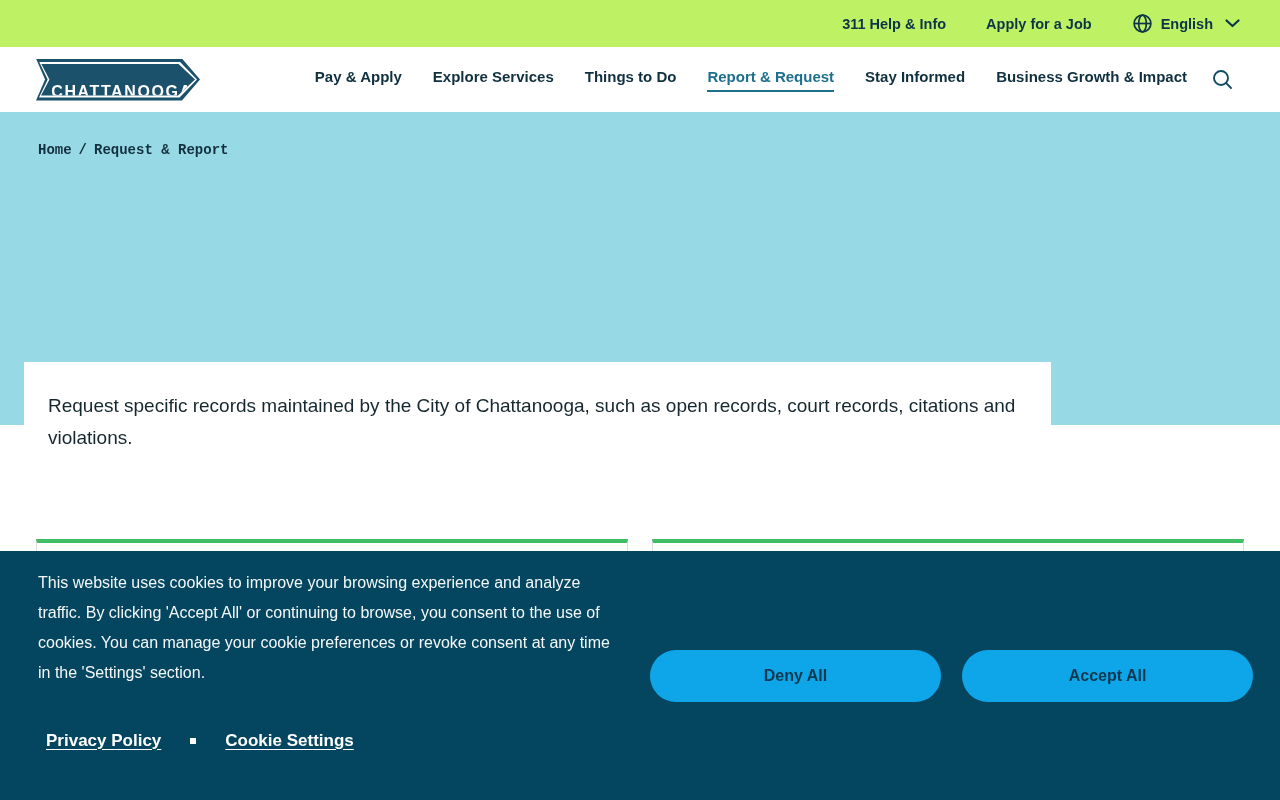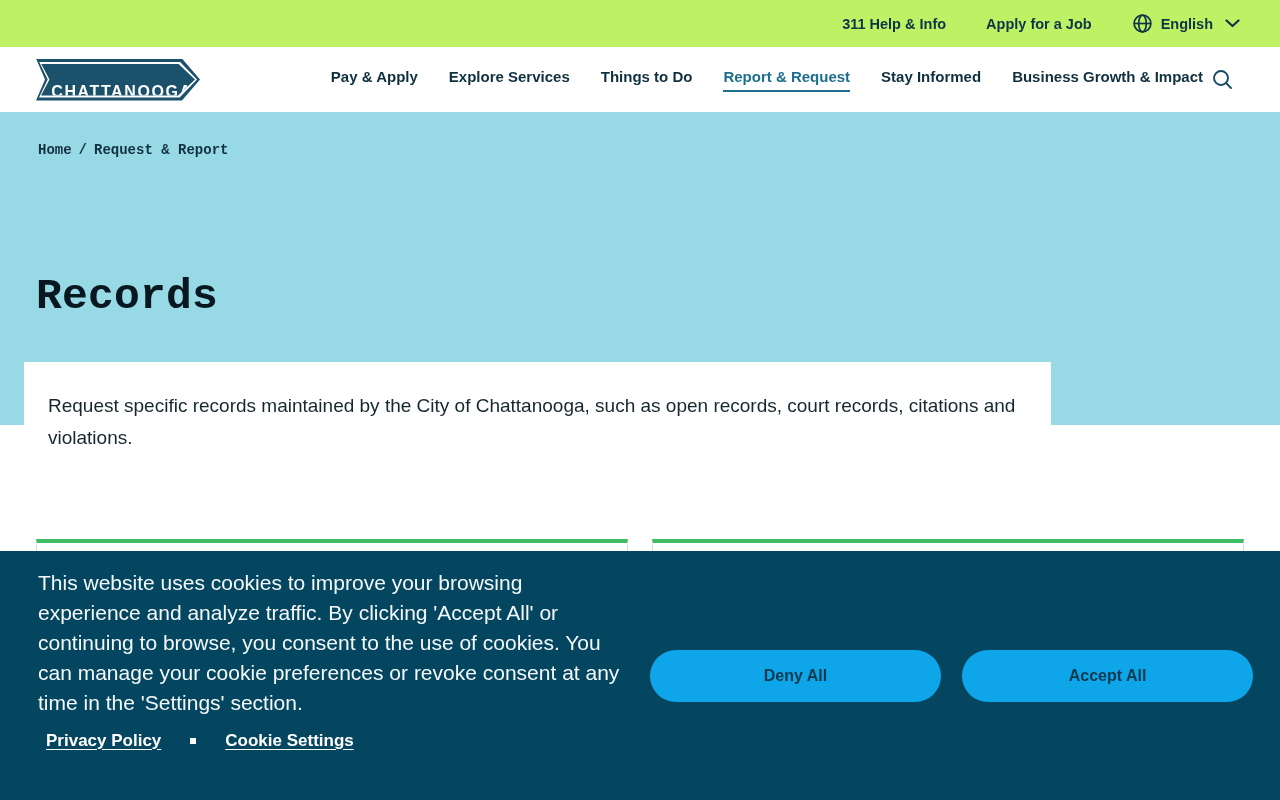--- a/index.html
+++ b/index.html
@@ -28,21 +28,21 @@
   .logo { position:relative; margin-left:36px; width:164px; height:42px; flex:0 0 auto; }
   .logo .l1, .logo .l2, .logo .l3 {
     position:absolute; clip-path:polygon(0 0, 89% 0, 100% 50%, 89% 100%, 0 100%, 5.5% 50%);
   }
   .logo .l1 { inset:0; background:#1B516B; }
   .logo .l2 { inset:3px; background:#ffffff; }
   .logo .l3 { inset:5px; background:#1B516B; display:flex; align-items:center; justify-content:center; }
   .logo .l3 span {
     color:#ffffff; font-weight:700; font-size:16px; letter-spacing:1.6px; padding-left:8px;margin-top:24px;
   }
-  .nav { display:flex; align-items:flex-start; gap:31px; margin-left:auto; margin-right:8px; }
+  .nav { display:flex; align-items:flex-start; gap:31px; margin-left:auto; margin-right:24px; }
   .nav a {
     font-size:15px; font-weight:700; color:#10303F; text-decoration:none;
     padding-bottom:5px; border-bottom:2px solid transparent; cursor:pointer;
   }
   .nav a.active { color:#1D6F8D; border-bottom-color:#1D6F8D; }
   .search-btn { margin-right:46px; cursor:pointer; display:flex; align-items:center; }
 
   
   .hero {
     position:absolute; left:0; top:112px; width:1280px; height:313px;
@@ -73,21 +73,21 @@
   }
   .card.left { left:36px; } .card.right { left:652px; }
 
   
   .cookie-banner {
     position:absolute; left:0; top:551px; width:1280px; height:249px;
     background:#04465F; z-index:10; color:#ffffff;
   }
   .cookie-text {
     position:absolute; left:38px; top:17px; width:588px;
-    font-size:21px; line-height:30px; color:#F4F8FA;
+    font-size:16px; line-height:30px; color:#F4F8FA;
   }
   .cookie-links {
     position:absolute; left:46px; top:180px; display:flex; align-items:center; gap:29px;
   }
   .cookie-links a {
     color:#ffffff; font-size:17px; font-weight:700; text-decoration:underline;
     text-underline-offset:3px; cursor:pointer;
   }
   .dot-sep { width:6px; height:6px; background:#ffffff; display:inline-block; }
   .cookie-btn {
@@ -143,21 +143,20 @@
     </svg>
   </div>
 </div>
 
 <div class="hero">
   <div class="breadcrumb">
     <a>Home</a>
     <span>/</span>
     <span>Request &amp; Report</span>
   </div>
-  <h1>Records</h1>
 </div>
 
 <div class="intro-card">
   <p>Request specific records maintained by the City of Chattanooga, such as open records, court records, citations and violations.</p>
 </div>
 
 <div class="card left"></div>
 <div class="card right"></div>
 
 <div class="cookie-banner">

